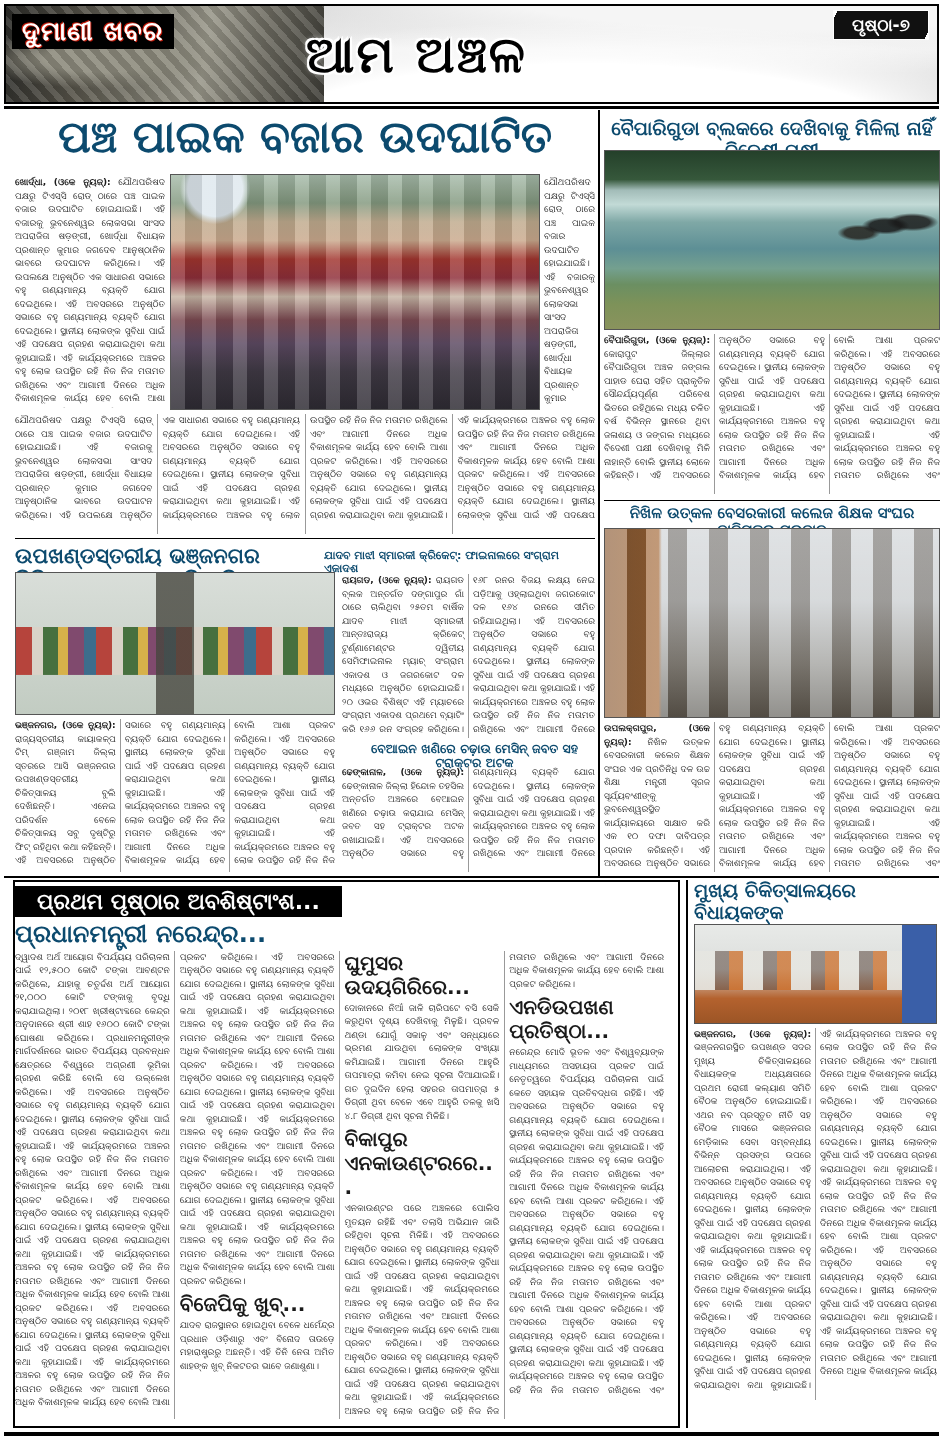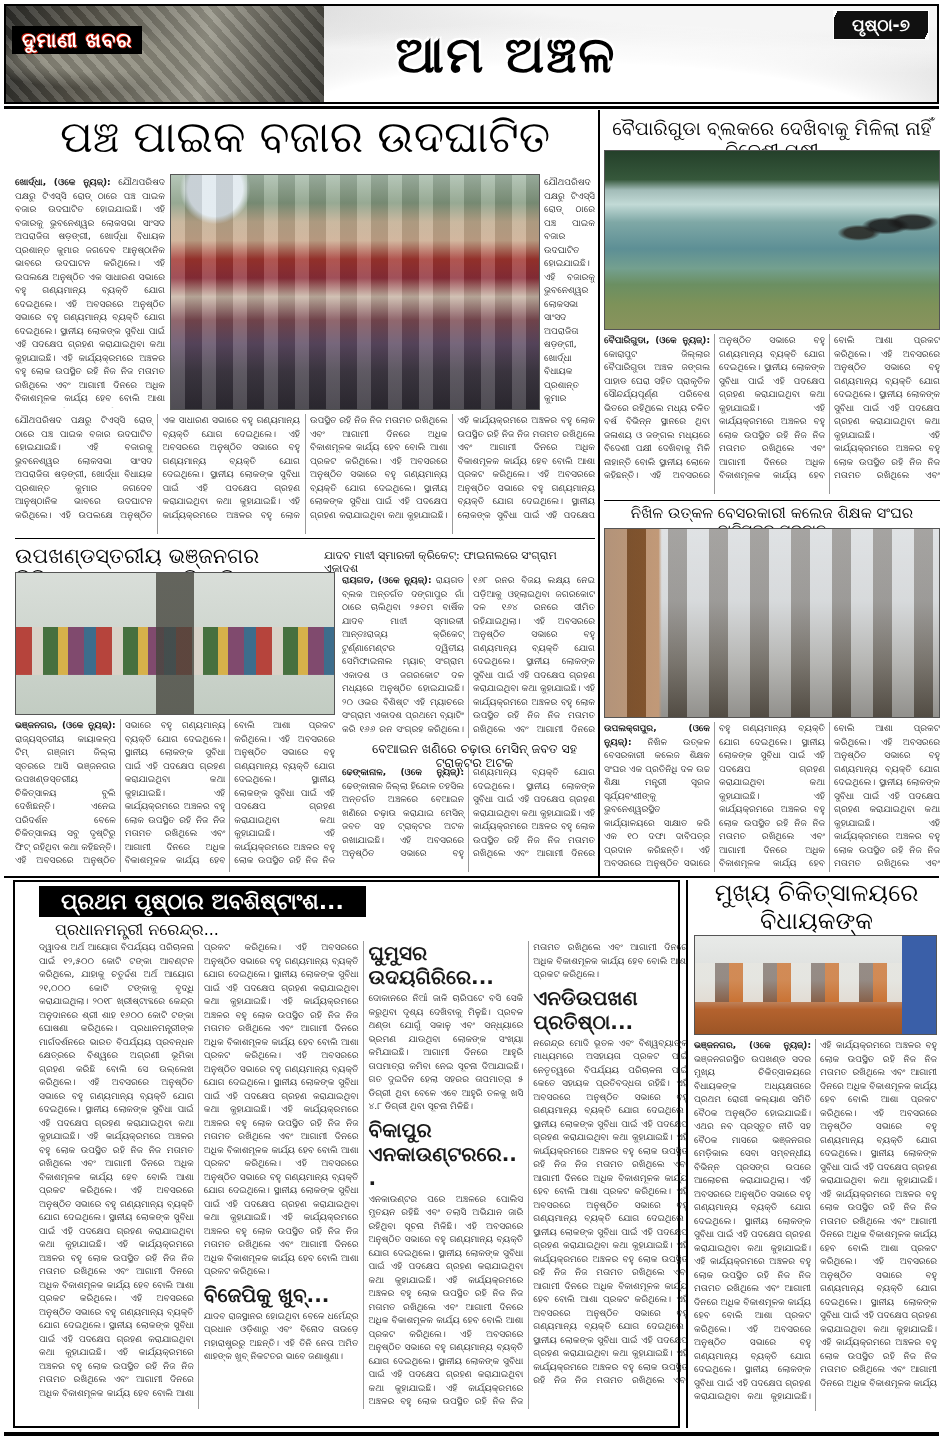--- a/index.html
+++ b/index.html
@@ -10,33 +10,33 @@
   #masthead{left:4px;top:4px;width:935px;height:100px;border:2px solid #000;box-sizing:border-box;
     background:
       radial-gradient(ellipse at 62% 130%, #ffffff 0 38%, rgba(255,255,255,0) 62%),
       radial-gradient(ellipse at 85% -30%, #f5f5f5 0 30%, rgba(255,255,255,0) 55%),
       linear-gradient(180deg,#d2d2d2 0%,#efefef 45%,#c6c6c6 100%);}
   #village-photo{left:0;top:0;width:318px;height:96px;
     background:
       repeating-linear-gradient(48deg, rgba(255,255,255,.10) 0 6px, rgba(0,0,0,.12) 6px 13px),
       radial-gradient(ellipse at 30% 55%, #8e8c7e 0 18%, rgba(0,0,0,0) 40%),
       linear-gradient(100deg,#2c2c29 0%,#565349 24%,#7d7b6f 45%,#9b998c 62%,#6c6a60 80%,#3f3e38 100%);}
-  #logo-strip{left:6px;top:20px;padding:2px 10px;background:#000;color:#fff;font-weight:bold;
-    font-size:20px;letter-spacing:1px;text-shadow:1px 1px 0 #c21807,-1px -1px 0 #c21807;}
-  #masthead-title{left:300px;top:20px;width:400px;text-align:center;font-size:50px;font-weight:900;
+  #logo-strip{left:6px;top:8px;padding:2px 10px;background:#000;color:#fff;font-weight:bold;
+    font-size:26px;letter-spacing:1px;text-shadow:1px 1px 0 #c21807,-1px -1px 0 #c21807;}
+  #masthead-title{left:300px;top:20px;width:400px;text-align:left;font-size:50px;font-weight:900;
     color:#000;letter-spacing:2px;
     text-shadow:2px 2px 0 #fff,-2px -2px 0 #fff,2px -2px 0 #fff,-2px 2px 0 #fff,0 0 6px #fff;}
   #page-badge{right:8px;top:4px;background:#111;color:#fff;font-weight:bold;font-size:17px;
     padding:4px 18px;border:1px solid #fff;
     background-image:linear-gradient(115deg,#fff 0 3px,#111 3px calc(100% - 3px),#fff calc(100% - 3px));}
   #date-badge{right:8px;top:52px;background:#111;color:#fff;font-weight:bold;font-size:16px;
     padding:5px 14px;border:1px solid #777;}
   .rule-h{background:#000;}
   
-  .hl{font-weight:normal;color:#000000;line-height:1.15;}
+  .hl{font-weight:bold;color:#0c4a6e;line-height:1.15;}
   .body-txt{font-size:9px;line-height:1.5;text-align:justify;overflow:hidden;
     word-break:break-word;color:#1a1a1a;}
   .cols2{column-count:2;column-gap:9px;column-rule:1px solid #999;column-fill:auto;}
   .cols3{column-count:3;column-gap:9px;column-rule:1px solid #999;column-fill:auto;}
   .cols4{column-count:4;column-gap:10px;column-rule:1px solid #999;column-fill:auto;}
   .dl{font-weight:bold;}
   .subhl{font-size:20px;font-weight:bold;margin:4px 0 3px;column-span:none;line-height:1.2;}
   
   .photo{box-sizing:border-box;border:1px solid #555;}
   #lead-photo{background:
@@ -113,37 +113,37 @@
 
   <div class="abs body-txt cols2" style="left:342px;top:574px;width:253px;height:164px;"><b class="dl">ରାୟଗଡ, (ଓକେ ନ୍ୟୁଜ୍):</b>
     <span>ରାୟଗଡ ବ୍ଲକ ଅନ୍ତର୍ଗତ ଦଙ୍ଗାପୁର ଗାଁ ଠାରେ ଚାଲିଥିବା ୨୫ତମ ବାର୍ଷିକ ଯାଦବ ମାଝୀ ସ୍ମାରକୀ ଆନ୍ତଃରାଜ୍ୟ କ୍ରିକେଟ୍ ଟୁର୍ଣ୍ଣାମେଣ୍ଟର ଦ୍ୱିତୀୟ ସେମିଫାଇନାଲ ମ୍ୟାଚ୍ ସଂଗ୍ରାମ ଏକାଦଶ ଓ ଜଗରକୋଟ ଦଳ ମଧ୍ୟରେ ଅନୁଷ୍ଠିତ ହୋଇଯାଇଛି। ୨୦ ଓଭର ବିଶିଷ୍ଟ ଏହି ମ୍ୟାଚରେ ସଂଗ୍ରାମ ଏକାଦଶ ପ୍ରଥମେ ବ୍ୟାଟିଂ କରି ୧୬୬ ରନ ସଂଗ୍ରହ କରିଥିଲେ। ୧୬୮ ରନର ବିଜୟ ଲକ୍ଷ୍ୟ ନେଇ ପଡ଼ିଆକୁ ଓହ୍ଲାଇଥିବା ଜଗରକୋଟ ଦଳ ୧୬୪ ରନରେ ସୀମିତ ରହିଯାଇଥିଲା। ଏହି ଅବସରରେ ଅନୁଷ୍ଠିତ ସଭାରେ ବହୁ ଗଣ୍ୟମାନ୍ୟ ବ୍ୟକ୍ତି ଯୋଗ ଦେଇଥିଲେ। ସ୍ଥାନୀୟ ଲୋକଙ୍କ ସୁବିଧା ପାଇଁ ଏହି ପଦକ୍ଷେପ ଗ୍ରହଣ କରାଯାଇଥିବା କଥା କୁହାଯାଇଛି। ଏହି କାର୍ଯ୍ୟକ୍ରମରେ ଅଞ୍ଚଳର ବହୁ ଲୋକ ଉପସ୍ଥିତ ରହି ନିଜ ନିଜ ମତାମତ ରଖିଥିଲେ ଏବଂ ଆଗାମୀ ଦିନରେ ଅଧିକ ବିକାଶମୂଳକ କାର୍ଯ୍ୟ ହେବ ବୋଲି ଆଶା ପ୍ରକଟ କରିଥିଲେ। ଏହି ଅବସରରେ ଅନୁଷ୍ଠିତ ସଭାରେ ବହୁ ଗଣ୍ୟମାନ୍ୟ ବ୍ୟକ୍ତି ଯୋଗ ଦେଇଥିଲେ। ସ୍ଥାନୀୟ ଲୋକଙ୍କ ସୁବିଧା ପାଇଁ ଏହି ପଦକ୍ଷେପ ଗ୍ରହଣ କରାଯାଇଥିବା କଥା କୁହାଯାଇଛି। ଏହି କାର୍ଯ୍ୟକ୍ରମରେ ଅଞ୍ଚଳର ବହୁ ଲୋକ ଉପସ୍ଥିତ ରହି ନିଜ ନିଜ ମତାମତ ରଖିଥିଲେ ଏବଂ ଆଗାମୀ ଦିନରେ ଅଧିକ ବିକାଶମୂଳକ କାର୍ଯ୍ୟ ହେବ ବୋଲି ଆଶା ପ୍ରକଟ କରିଥିଲେ।</span></div>
 
   <div class="abs hl" style="left:348px;top:742px;width:253px;font-size:12.5px;text-align:center;">ବେଆଇନ ଖଣିରେ ଚଢ଼ାଉ ମେସିନ୍ ଜବତ ସହ ଟ୍ରାକ୍ଟର ଅଟକ</div>
   <div class="abs body-txt cols2" style="left:342px;top:766px;width:253px;height:106px;"><b class="dl">ଢେଙ୍କାନାଳ, (ଓକେ ନ୍ୟୁଜ୍):</b>
     <span>ଢେଙ୍କାନାଳ ଜିଲ୍ଲା ହିନ୍ଦୋଳ ତହସିଲ ଅନ୍ତର୍ଗତ ଅଞ୍ଚଳରେ ବେଆଇନ ଖଣିରେ ଚଢ଼ାଉ କରାଯାଇ ମେସିନ୍ ଜବତ ସହ ଟ୍ରାକ୍ଟର ଅଟକ ରଖାଯାଇଛି। ଏହି ଅବସରରେ ଅନୁଷ୍ଠିତ ସଭାରେ ବହୁ ଗଣ୍ୟମାନ୍ୟ ବ୍ୟକ୍ତି ଯୋଗ ଦେଇଥିଲେ। ସ୍ଥାନୀୟ ଲୋକଙ୍କ ସୁବିଧା ପାଇଁ ଏହି ପଦକ୍ଷେପ ଗ୍ରହଣ କରାଯାଇଥିବା କଥା କୁହାଯାଇଛି। ଏହି କାର୍ଯ୍ୟକ୍ରମରେ ଅଞ୍ଚଳର ବହୁ ଲୋକ ଉପସ୍ଥିତ ରହି ନିଜ ନିଜ ମତାମତ ରଖିଥିଲେ ଏବଂ ଆଗାମୀ ଦିନରେ ଅଧିକ ବିକାଶମୂଳକ କାର୍ଯ୍ୟ ହେବ ବୋଲି ଆଶା ପ୍ରକଟ କରିଥିଲେ। ଏହି ଅବସରରେ ଅନୁଷ୍ଠିତ ସଭାରେ ବହୁ ଗଣ୍ୟମାନ୍ୟ ବ୍ୟକ୍ତି ଯୋଗ ଦେଇଥିଲେ। ସ୍ଥାନୀୟ ଲୋକଙ୍କ ସୁବିଧା ପାଇଁ ଏହି ପଦକ୍ଷେପ ଗ୍ରହଣ କରାଯାଇଥିବା କଥା କୁହାଯାଇଛି। ଏହି କାର୍ଯ୍ୟକ୍ରମରେ ଅଞ୍ଚଳର ବହୁ ଲୋକ ଉପସ୍ଥିତ ରହି ନିଜ ନିଜ ମତାମତ ରଖିଥିଲେ ଏବଂ ଆଗାମୀ ଦିନରେ ଅଧିକ ବିକାଶମୂଳକ କାର୍ଯ୍ୟ ହେବ ବୋଲି ଆଶା ପ୍ରକଟ କରିଥିଲେ।</span></div>
 
   <div class="abs rule-h" style="left:4px;top:876px;width:935px;height:2px;"></div>
 
-  <div class="abs" style="left:13px;top:880px;width:667px;height:548px;border:2px solid #000;box-sizing:border-box;padding:4px 24px;">
+  <div class="abs" style="left:13px;top:880px;width:667px;height:548px;border:2px solid #000;box-sizing:border-box;padding:4px 0;">
     <div style="display:inline-block;background:#000;color:#fff;font-weight:bold;font-size:22px;padding:3px 22px;">ପ୍ରଥମ ପୃଷ୍ଠାର ଅବଶିଷ୍ଟାଂଶ...</div>
-    <div class="hl" style="font-size:16px;margin:4px 16px 2px;">ପ୍ରଧାନମନ୍ତ୍ରୀ ନରେନ୍ଦ୍ର...</div>
+    <div class="hl" style="font-size:24px;margin:4px 0 2px;">ପ୍ରଧାନମନ୍ତ୍ରୀ ନରେନ୍ଦ୍ର...</div>
     <div class="body-txt cols4" style="width:649px;height:468px;">
       <span>ଦ୍ୱାଦଶ ଅର୍ଥ ଆୟୋଗ ବିପର୍ଯ୍ୟୟ ପରିଚାଳନା ପାଇଁ ୧୨,୫୦୦ କୋଟି ଟଙ୍କା ଆବଣ୍ଟନ କରିଥିଲେ, ଯାହାକୁ ଚତୁର୍ଦ୍ଦଶ ଅର୍ଥ ଆୟୋଗ ୨୧,୦୦୦ କୋଟି ଟଙ୍କାକୁ ବୃଦ୍ଧି କରାଯାଇଥିଲା। ୨୦୧୮ ଖ୍ରୀଷ୍ଟାବ୍ଦରେ କେନ୍ଦ୍ର ଅନୁଦାନରେ ଶ୍ରୀ ଶାହ ୧୬୦୦ କୋଟି ଟଙ୍କା ଘୋଷଣା କରିଥିଲେ। ପ୍ରଧାନମନ୍ତ୍ରୀଙ୍କ ମାର୍ଗଦର୍ଶନରେ ଭାରତ ବିପର୍ଯ୍ୟୟ ପ୍ରବନ୍ଧନ କ୍ଷେତ୍ରରେ ବିଶ୍ୱରେ ଅଗ୍ରଣୀ ଭୂମିକା ଗ୍ରହଣ କରିଛି ବୋଲି ସେ ଉଲ୍ଲେଖ କରିଥିଲେ। ଏହି ଅବସରରେ ଅନୁଷ୍ଠିତ ସଭାରେ ବହୁ ଗଣ୍ୟମାନ୍ୟ ବ୍ୟକ୍ତି ଯୋଗ ଦେଇଥିଲେ। ସ୍ଥାନୀୟ ଲୋକଙ୍କ ସୁବିଧା ପାଇଁ ଏହି ପଦକ୍ଷେପ ଗ୍ରହଣ କରାଯାଇଥିବା କଥା କୁହାଯାଇଛି। ଏହି କାର୍ଯ୍ୟକ୍ରମରେ ଅଞ୍ଚଳର ବହୁ ଲୋକ ଉପସ୍ଥିତ ରହି ନିଜ ନିଜ ମତାମତ ରଖିଥିଲେ ଏବଂ ଆଗାମୀ ଦିନରେ ଅଧିକ ବିକାଶମୂଳକ କାର୍ଯ୍ୟ ହେବ ବୋଲି ଆଶା ପ୍ରକଟ କରିଥିଲେ। ଏହି ଅବସରରେ ଅନୁଷ୍ଠିତ ସଭାରେ ବହୁ ଗଣ୍ୟମାନ୍ୟ ବ୍ୟକ୍ତି ଯୋଗ ଦେଇଥିଲେ। ସ୍ଥାନୀୟ ଲୋକଙ୍କ ସୁବିଧା ପାଇଁ ଏହି ପଦକ୍ଷେପ ଗ୍ରହଣ କରାଯାଇଥିବା କଥା କୁହାଯାଇଛି। ଏହି କାର୍ଯ୍ୟକ୍ରମରେ ଅଞ୍ଚଳର ବହୁ ଲୋକ ଉପସ୍ଥିତ ରହି ନିଜ ନିଜ ମତାମତ ରଖିଥିଲେ ଏବଂ ଆଗାମୀ ଦିନରେ ଅଧିକ ବିକାଶମୂଳକ କାର୍ଯ୍ୟ ହେବ ବୋଲି ଆଶା ପ୍ରକଟ କରିଥିଲେ। ଏହି ଅବସରରେ ଅନୁଷ୍ଠିତ ସଭାରେ ବହୁ ଗଣ୍ୟମାନ୍ୟ ବ୍ୟକ୍ତି ଯୋଗ ଦେଇଥିଲେ। ସ୍ଥାନୀୟ ଲୋକଙ୍କ ସୁବିଧା ପାଇଁ ଏହି ପଦକ୍ଷେପ ଗ୍ରହଣ କରାଯାଇଥିବା କଥା କୁହାଯାଇଛି। ଏହି କାର୍ଯ୍ୟକ୍ରମରେ ଅଞ୍ଚଳର ବହୁ ଲୋକ ଉପସ୍ଥିତ ରହି ନିଜ ନିଜ ମତାମତ ରଖିଥିଲେ ଏବଂ ଆଗାମୀ ଦିନରେ ଅଧିକ ବିକାଶମୂଳକ କାର୍ଯ୍ୟ ହେବ ବୋଲି ଆଶା ପ୍ରକଟ କରିଥିଲେ। ଏହି ଅବସରରେ ଅନୁଷ୍ଠିତ ସଭାରେ ବହୁ ଗଣ୍ୟମାନ୍ୟ ବ୍ୟକ୍ତି ଯୋଗ ଦେଇଥିଲେ। ସ୍ଥାନୀୟ ଲୋକଙ୍କ ସୁବିଧା ପାଇଁ ଏହି ପଦକ୍ଷେପ ଗ୍ରହଣ କରାଯାଇଥିବା କଥା କୁହାଯାଇଛି। ଏହି କାର୍ଯ୍ୟକ୍ରମରେ ଅଞ୍ଚଳର ବହୁ ଲୋକ ଉପସ୍ଥିତ ରହି ନିଜ ନିଜ ମତାମତ ରଖିଥିଲେ ଏବଂ ଆଗାମୀ ଦିନରେ ଅଧିକ ବିକାଶମୂଳକ କାର୍ଯ୍ୟ ହେବ ବୋଲି ଆଶା ପ୍ରକଟ କରିଥିଲେ। ଏହି ଅବସରରେ ଅନୁଷ୍ଠିତ ସଭାରେ ବହୁ ଗଣ୍ୟମାନ୍ୟ ବ୍ୟକ୍ତି ଯୋଗ ଦେଇଥିଲେ। ସ୍ଥାନୀୟ ଲୋକଙ୍କ ସୁବିଧା ପାଇଁ ଏହି ପଦକ୍ଷେପ ଗ୍ରହଣ କରାଯାଇଥିବା କଥା କୁହାଯାଇଛି। ଏହି କାର୍ଯ୍ୟକ୍ରମରେ ଅଞ୍ଚଳର ବହୁ ଲୋକ ଉପସ୍ଥିତ ରହି ନିଜ ନିଜ ମତାମତ ରଖିଥିଲେ ଏବଂ ଆଗାମୀ ଦିନରେ ଅଧିକ ବିକାଶମୂଳକ କାର୍ଯ୍ୟ ହେବ ବୋଲି ଆଶା ପ୍ରକଟ କରିଥିଲେ। ଏହି ଅବସରରେ ଅନୁଷ୍ଠିତ ସଭାରେ ବହୁ ଗଣ୍ୟମାନ୍ୟ ବ୍ୟକ୍ତି ଯୋଗ ଦେଇଥିଲେ। ସ୍ଥାନୀୟ ଲୋକଙ୍କ ସୁବିଧା ପାଇଁ ଏହି ପଦକ୍ଷେପ ଗ୍ରହଣ କରାଯାଇଥିବା କଥା କୁହାଯାଇଛି। ଏହି କାର୍ଯ୍ୟକ୍ରମରେ ଅଞ୍ଚଳର ବହୁ ଲୋକ ଉପସ୍ଥିତ ରହି ନିଜ ନିଜ ମତାମତ ରଖିଥିଲେ ଏବଂ ଆଗାମୀ ଦିନରେ ଅଧିକ ବିକାଶମୂଳକ କାର୍ଯ୍ୟ ହେବ ବୋଲି ଆଶା ପ୍ରକଟ କରିଥିଲେ।</span>
       <div class="subhl">ବିଜେପିକୁ ଖୁବ୍...</div>
       <span>ଯାଦବ ରାଜସ୍ଥାନର ହୋଇଥିବା ବେଳେ ଧର୍ମେନ୍ଦ୍ର ପ୍ରଧାନ ଓଡ଼ିଶାରୁ ଏବଂ ବିନୋଦ ତାଉଡ଼େ ମହାରାଷ୍ଟ୍ରରୁ ଅଛନ୍ତି। ଏହି ତିନି ନେତା ଅମିତ ଶାହଙ୍କ ଖୁବ୍ ନିକଟତର ଭାବେ ଜଣାଶୁଣା।</span>
       <div class="subhl">ଘୁମୁସର ଉଦୟଗିରିରେ...</div>
       <span>ଦୋକାନରେ ନିଆଁ ଜାଳି ଚାରିପଟେ ବସି ସେକି କରୁଥିବା ଦୃଶ୍ୟ ଦେଖିବାକୁ ମିଳୁଛି। ପ୍ରବଳ ଥଣ୍ଡା ଯୋଗୁଁ ସକାଳୁ ଏବଂ ସନ୍ଧ୍ୟାରେ ଭ୍ରମଣ ଯାଉଥିବା ଲୋକଙ୍କ ସଂଖ୍ୟା କମିଯାଇଛି। ଆଗାମୀ ଦିନରେ ଆହୁରି ତାପମାତ୍ରା କମିବା ନେଇ ସୂଚନା ଦିଆଯାଇଛି। ଗତ ଦୁଇଦିନ ହେଲା ସହରର ତାପମାତ୍ରା ୫ ଡିଗ୍ରୀ ଥିବା ବେଳେ ଏବେ ଆହୁରି ତଳକୁ ଖସି ୪.୮ ଡିଗ୍ରୀ ଥିବା ସୂଚନା ମିଳିଛି।</span>
       <div class="subhl">ବିକାପୁର ଏନକାଉଣ୍ଟରରେ...</div>
       <span>ଏନକାଉଣ୍ଟର ପରେ ଅଞ୍ଚଳରେ ପୋଲିସ ମୁତୟନ ରହିଛି ଏବଂ ତଲାସି ଅଭିଯାନ ଜାରି ରହିଥିବା ସୂଚନା ମିଳିଛି। ଏହି ଅବସରରେ ଅନୁଷ୍ଠିତ ସଭାରେ ବହୁ ଗଣ୍ୟମାନ୍ୟ ବ୍ୟକ୍ତି ଯୋଗ ଦେଇଥିଲେ। ସ୍ଥାନୀୟ ଲୋକଙ୍କ ସୁବିଧା ପାଇଁ ଏହି ପଦକ୍ଷେପ ଗ୍ରହଣ କରାଯାଇଥିବା କଥା କୁହାଯାଇଛି। ଏହି କାର୍ଯ୍ୟକ୍ରମରେ ଅଞ୍ଚଳର ବହୁ ଲୋକ ଉପସ୍ଥିତ ରହି ନିଜ ନିଜ ମତାମତ ରଖିଥିଲେ ଏବଂ ଆଗାମୀ ଦିନରେ ଅଧିକ ବିକାଶମୂଳକ କାର୍ଯ୍ୟ ହେବ ବୋଲି ଆଶା ପ୍ରକଟ କରିଥିଲେ। ଏହି ଅବସରରେ ଅନୁଷ୍ଠିତ ସଭାରେ ବହୁ ଗଣ୍ୟମାନ୍ୟ ବ୍ୟକ୍ତି ଯୋଗ ଦେଇଥିଲେ। ସ୍ଥାନୀୟ ଲୋକଙ୍କ ସୁବିଧା ପାଇଁ ଏହି ପଦକ୍ଷେପ ଗ୍ରହଣ କରାଯାଇଥିବା କଥା କୁହାଯାଇଛି। ଏହି କାର୍ଯ୍ୟକ୍ରମରେ ଅଞ୍ଚଳର ବହୁ ଲୋକ ଉପସ୍ଥିତ ରହି ନିଜ ନିଜ ମତାମତ ରଖିଥିଲେ ଏବଂ ଆଗାମୀ ଦିନରେ ଅଧିକ ବିକାଶମୂଳକ କାର୍ଯ୍ୟ ହେବ ବୋଲି ଆଶା ପ୍ରକଟ କରିଥିଲେ।</span>
       <div class="subhl">ଏନଡିଉପଖଣ ପ୍ରତିଷ୍ଠା...</div>
       <span>ନରେନ୍ଦ୍ର ମୋଦି ଭୂତଳ ଏବଂ ବିଶ୍ୱବ୍ୟାଙ୍କ ମାଧ୍ୟମରେ ଅସହାୟତା ପ୍ରକଟ ପାଇଁ ନେତୃତ୍ୱରେ ବିପର୍ଯ୍ୟୟ ପରିଚାଳନା ପାଇଁ କେତେ ସହାୟକ ପ୍ରତିବଦ୍ଧତା ରହିଛି। ଏହି ଅବସରରେ ଅନୁଷ୍ଠିତ ସଭାରେ ବହୁ ଗଣ୍ୟମାନ୍ୟ ବ୍ୟକ୍ତି ଯୋଗ ଦେଇଥିଲେ। ସ୍ଥାନୀୟ ଲୋକଙ୍କ ସୁବିଧା ପାଇଁ ଏହି ପଦକ୍ଷେପ ଗ୍ରହଣ କରାଯାଇଥିବା କଥା କୁହାଯାଇଛି। ଏହି କାର୍ଯ୍ୟକ୍ରମରେ ଅଞ୍ଚଳର ବହୁ ଲୋକ ଉପସ୍ଥିତ ରହି ନିଜ ନିଜ ମତାମତ ରଖିଥିଲେ ଏବଂ ଆଗାମୀ ଦିନରେ ଅଧିକ ବିକାଶମୂଳକ କାର୍ଯ୍ୟ ହେବ ବୋଲି ଆଶା ପ୍ରକଟ କରିଥିଲେ। ଏହି ଅବସରରେ ଅନୁଷ୍ଠିତ ସଭାରେ ବହୁ ଗଣ୍ୟମାନ୍ୟ ବ୍ୟକ୍ତି ଯୋଗ ଦେଇଥିଲେ। ସ୍ଥାନୀୟ ଲୋକଙ୍କ ସୁବିଧା ପାଇଁ ଏହି ପଦକ୍ଷେପ ଗ୍ରହଣ କରାଯାଇଥିବା କଥା କୁହାଯାଇଛି। ଏହି କାର୍ଯ୍ୟକ୍ରମରେ ଅଞ୍ଚଳର ବହୁ ଲୋକ ଉପସ୍ଥିତ ରହି ନିଜ ନିଜ ମତାମତ ରଖିଥିଲେ ଏବଂ ଆଗାମୀ ଦିନରେ ଅଧିକ ବିକାଶମୂଳକ କାର୍ଯ୍ୟ ହେବ ବୋଲି ଆଶା ପ୍ରକଟ କରିଥିଲେ। ଏହି ଅବସରରେ ଅନୁଷ୍ଠିତ ସଭାରେ ବହୁ ଗଣ୍ୟମାନ୍ୟ ବ୍ୟକ୍ତି ଯୋଗ ଦେଇଥିଲେ। ସ୍ଥାନୀୟ ଲୋକଙ୍କ ସୁବିଧା ପାଇଁ ଏହି ପଦକ୍ଷେପ ଗ୍ରହଣ କରାଯାଇଥିବା କଥା କୁହାଯାଇଛି। ଏହି କାର୍ଯ୍ୟକ୍ରମରେ ଅଞ୍ଚଳର ବହୁ ଲୋକ ଉପସ୍ଥିତ ରହି ନିଜ ନିଜ ମତାମତ ରଖିଥିଲେ ଏବଂ ଆଗାମୀ ଦିନରେ ଅଧିକ ବିକାଶମୂଳକ କାର୍ଯ୍ୟ ହେବ ବୋଲି ଆଶା ପ୍ରକଟ କରିଥିଲେ।</span>
     </div>
   </div>
 
   <div class="abs" style="left:686px;top:880px;width:253px;height:548px;border-left:2px solid #000;padding-left:6px;box-sizing:border-box;">
-    <div class="hl" style="font-size:24px;text-align:center;">ମୁଖ୍ୟ ଚିକିତ୍ସାଳୟରେ ବିଧାୟକଙ୍କ</div>
+    <div class="hl" style="font-size:19px;">ମୁଖ୍ୟ ଚିକିତ୍ସାଳୟରେ ବିଧାୟକଙ୍କ</div>
     <div id="meeting-photo" class="photo" style="width:243px;height:100px;"></div>
     <div class="body-txt cols2" style="width:243px;height:372px;margin-top:4px;"><b class="dl">ଭଞ୍ଜନଗର, (ଓକେ ନ୍ୟୁଜ୍):</b>
       <span>ଭଞ୍ଜନଗରସ୍ଥିତ ଉପଖଣ୍ଡ ସଦର ମୁଖ୍ୟ ଚିକିତ୍ସାଳୟରେ ବିଧାୟକଙ୍କ ଅଧ୍ୟକ୍ଷତାରେ ପ୍ରଥମ ରୋଗୀ କଲ୍ୟାଣ ସମିତି ବୈଠକ ଅନୁଷ୍ଠିତ ହୋଇଯାଇଛି। ଏଥର ନବ ପ୍ରସ୍ତୁତ ନୀତି ସହ ବୈଠକ ମାସରେ ଭଞ୍ଜନଗର ମେଡ଼ିକାଲ ସେବା ସମ୍ବନ୍ଧୀୟ ବିଭିନ୍ନ ପ୍ରସଙ୍ଗ ଉପରେ ଆଲୋଚନା କରାଯାଇଥିଲା। ଏହି ଅବସରରେ ଅନୁଷ୍ଠିତ ସଭାରେ ବହୁ ଗଣ୍ୟମାନ୍ୟ ବ୍ୟକ୍ତି ଯୋଗ ଦେଇଥିଲେ। ସ୍ଥାନୀୟ ଲୋକଙ୍କ ସୁବିଧା ପାଇଁ ଏହି ପଦକ୍ଷେପ ଗ୍ରହଣ କରାଯାଇଥିବା କଥା କୁହାଯାଇଛି। ଏହି କାର୍ଯ୍ୟକ୍ରମରେ ଅଞ୍ଚଳର ବହୁ ଲୋକ ଉପସ୍ଥିତ ରହି ନିଜ ନିଜ ମତାମତ ରଖିଥିଲେ ଏବଂ ଆଗାମୀ ଦିନରେ ଅଧିକ ବିକାଶମୂଳକ କାର୍ଯ୍ୟ ହେବ ବୋଲି ଆଶା ପ୍ରକଟ କରିଥିଲେ। ଏହି ଅବସରରେ ଅନୁଷ୍ଠିତ ସଭାରେ ବହୁ ଗଣ୍ୟମାନ୍ୟ ବ୍ୟକ୍ତି ଯୋଗ ଦେଇଥିଲେ। ସ୍ଥାନୀୟ ଲୋକଙ୍କ ସୁବିଧା ପାଇଁ ଏହି ପଦକ୍ଷେପ ଗ୍ରହଣ କରାଯାଇଥିବା କଥା କୁହାଯାଇଛି। ଏହି କାର୍ଯ୍ୟକ୍ରମରେ ଅଞ୍ଚଳର ବହୁ ଲୋକ ଉପସ୍ଥିତ ରହି ନିଜ ନିଜ ମତାମତ ରଖିଥିଲେ ଏବଂ ଆଗାମୀ ଦିନରେ ଅଧିକ ବିକାଶମୂଳକ କାର୍ଯ୍ୟ ହେବ ବୋଲି ଆଶା ପ୍ରକଟ କରିଥିଲେ। ଏହି ଅବସରରେ ଅନୁଷ୍ଠିତ ସଭାରେ ବହୁ ଗଣ୍ୟମାନ୍ୟ ବ୍ୟକ୍ତି ଯୋଗ ଦେଇଥିଲେ। ସ୍ଥାନୀୟ ଲୋକଙ୍କ ସୁବିଧା ପାଇଁ ଏହି ପଦକ୍ଷେପ ଗ୍ରହଣ କରାଯାଇଥିବା କଥା କୁହାଯାଇଛି। ଏହି କାର୍ଯ୍ୟକ୍ରମରେ ଅଞ୍ଚଳର ବହୁ ଲୋକ ଉପସ୍ଥିତ ରହି ନିଜ ନିଜ ମତାମତ ରଖିଥିଲେ ଏବଂ ଆଗାମୀ ଦିନରେ ଅଧିକ ବିକାଶମୂଳକ କାର୍ଯ୍ୟ ହେବ ବୋଲି ଆଶା ପ୍ରକଟ କରିଥିଲେ। ଏହି ଅବସରରେ ଅନୁଷ୍ଠିତ ସଭାରେ ବହୁ ଗଣ୍ୟମାନ୍ୟ ବ୍ୟକ୍ତି ଯୋଗ ଦେଇଥିଲେ। ସ୍ଥାନୀୟ ଲୋକଙ୍କ ସୁବିଧା ପାଇଁ ଏହି ପଦକ୍ଷେପ ଗ୍ରହଣ କରାଯାଇଥିବା କଥା କୁହାଯାଇଛି। ଏହି କାର୍ଯ୍ୟକ୍ରମରେ ଅଞ୍ଚଳର ବହୁ ଲୋକ ଉପସ୍ଥିତ ରହି ନିଜ ନିଜ ମତାମତ ରଖିଥିଲେ ଏବଂ ଆଗାମୀ ଦିନରେ ଅଧିକ ବିକାଶମୂଳକ କାର୍ଯ୍ୟ ହେବ ବୋଲି ଆଶା ପ୍ରକଟ କରିଥିଲେ।</span></div>
   </div>
 
   <div class="abs rule-h" style="left:4px;top:1432px;width:935px;height:4px;"></div>
 </div>
 
 </body></html>

